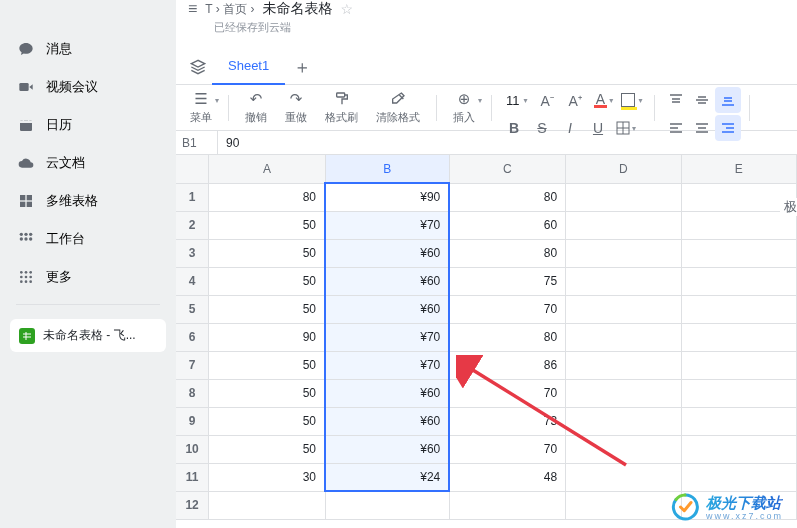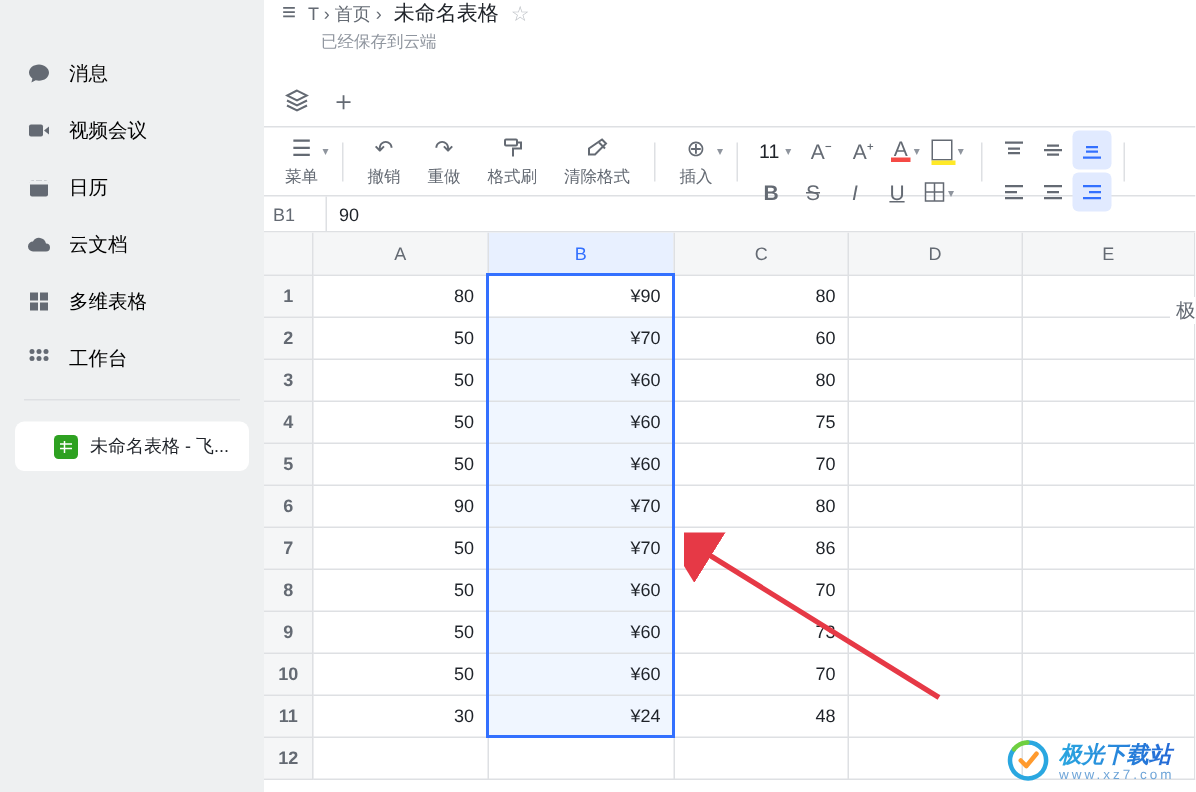--- a/index.html
+++ b/index.html
@@ -4,21 +4,21 @@
 <style>
 * { box-sizing: border-box; margin: 0; padding: 0; font-family: "Microsoft YaHei", Arial, sans-serif; }
 html, body { height: 100%; overflow: hidden; }
 body { display: flex; font-size: 13px; color: #1f2329; background: #fff; position: relative; }
 
 
 .sidebar { width: 176px; background: #eef0f1; display: flex; flex-direction: column; padding-top: 30px; }
 .nav-item { display: flex; align-items: center; padding: 10px 18px; color: #000000; cursor: pointer; gap: 12px; }
 .nav-icon { width: 16px; height: 16px; display: flex; align-items: center; justify-content: center; fill: #646a73; color: #646a73; flex-shrink: 0; }
 .divider { height: 1px; background: #dee0e3; margin: 8px 16px; }
-.doc-tab { margin: 6px 10px; padding: 8px 26px; background: #fff; border-radius: 6px; display: flex; align-items: center; gap: 8px; font-size: 12px; color: #1f2329; white-space: nowrap; overflow: hidden; }
+.doc-tab { margin: 6px 10px; padding: 8px 9px; background: #fff; border-radius: 6px; display: flex; align-items: center; gap: 8px; font-size: 12px; color: #1f2329; white-space: nowrap; overflow: hidden; }
 .doc-tab-icon { width: 16px; height: 16px; background: #2ea121; border-radius: 3px; display: flex; align-items: center; justify-content: center; flex-shrink: 0; }
 
 
 .main { flex: 1; display: flex; flex-direction: column; min-width: 0; position: relative; }
 .header { padding: 0 12px 4px 12px; }
 .breadcrumb-row { display: flex; align-items: center; gap: 8px; color: #646a73; font-size: 12px; }
 .bc-menu-icon { font-size: 16px; }
 .bc-title { color: #1f2329; font-size: 14px; font-weight: 400; }
 .bc-star { color: #bbbfc4; font-size: 14px; }
 .save-status { font-size: 11px; color: #8f959e; margin-left: 26px; margin-top: 2px; }
@@ -135,20 +135,36 @@
             <circle cx="5" cy="5" r="2.5"></circle>
             <circle cx="12" cy="5" r="2.5"></circle>
             <circle cx="19" cy="5" r="2.5"></circle>
             <circle cx="5" cy="12" r="2.5"></circle>
             <circle cx="12" cy="12" r="2.5"></circle>
             <circle cx="19" cy="12" r="2.5"></circle>
           </svg>
         </span>
         <span>工作台</span>
       </div>
+      <div class="nav-item">
+        <span class="nav-icon">
+          <svg width="16" height="16" viewBox="0 0 24 24" fill="currentColor">
+            <circle cx="5" cy="5" r="2"></circle>
+            <circle cx="12" cy="5" r="2"></circle>
+            <circle cx="19" cy="5" r="2"></circle>
+            <circle cx="5" cy="12" r="2"></circle>
+            <circle cx="12" cy="12" r="2"></circle>
+            <circle cx="19" cy="12" r="2"></circle>
+            <circle cx="5" cy="19" r="2"></circle>
+            <circle cx="12" cy="19" r="2"></circle>
+            <circle cx="19" cy="19" r="2"></circle>
+          </svg>
+        </span>
+        <span>更多</span>
+      </div>
     </div>
   <div class="divider"></div>
   <div class="doc-tab">
     <span class="doc-tab-icon">
       <svg width="10" height="10" viewBox="0 0 10 10">
           <rect x="0" y="0" width="10" height="10" fill="#2ea121"></rect>
           <path d="M1 3h8M1 6h8M4 1v8" stroke="#fff" stroke-width="1"></path>
         </svg>
     </span>
     <span>未命名表格 - 飞...</span>
@@ -167,20 +183,23 @@
   </div>
 
   <div class="tabstrip">
     <span class="layers-icon">
       <svg width="16" height="16" viewBox="0 0 24 24" fill="none" stroke="currentColor" stroke-width="2">
           <polygon points="12 2 2 7 12 12 22 7 12 2"></polygon>
           <polyline points="2 17 12 22 22 17"></polyline>
           <polyline points="2 12 12 17 22 12"></polyline>
         </svg>
     </span>
+    <div class="sheet-tab">
+      <span>Sheet1</span>
+    </div>
     <div class="add-tab">＋</div>
   </div>
 
   <div class="toolbar">
     <div class="tool-btn">
       <span class="tool-ico">☰</span>
       <span class="lbl">菜单</span>
       <span class="drop-caret">▾</span>
     </div>
     <div class="tool-sep"></div>

